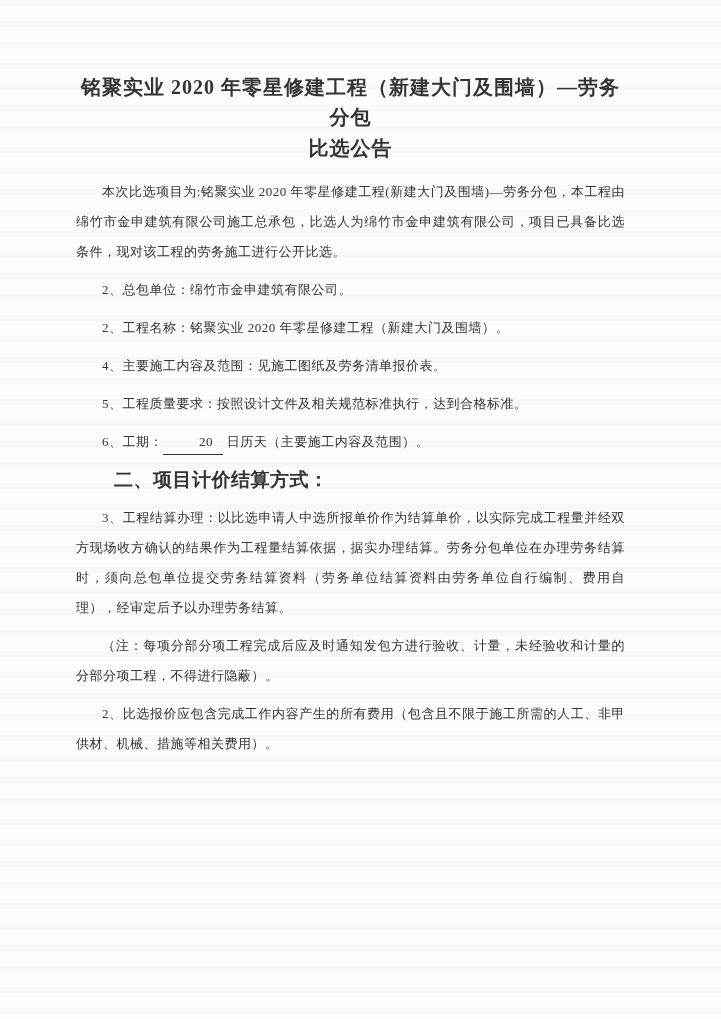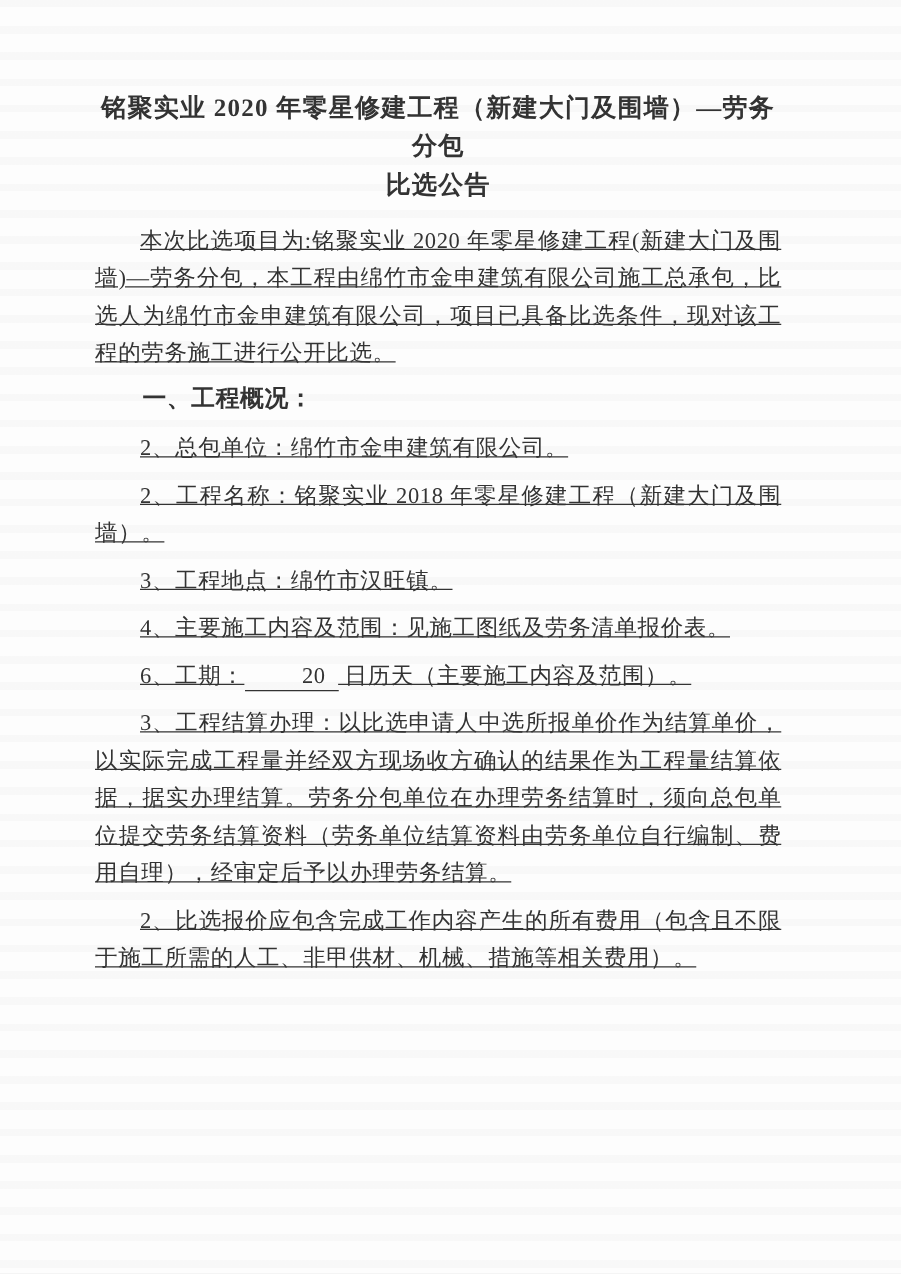--- a/index.html
+++ b/index.html
@@ -30,27 +30,26 @@
     font-size: 20px;
     line-height: 30px;
     letter-spacing: 1px;
     margin: 0;
   }
   .title-line.second {
     margin-top: 1px;
     margin-bottom: 14px;
   }
   .para {
-    font-size: 18px;
+    font-size: 13px;
     line-height: 30px;
     text-align: justify;
     text-indent: 2em;
     letter-spacing: 0.5px;
     margin: 0 0 8px 0;
-    text-decoration: underline;
   }
   .heading {
     font-size: 19px;
     line-height: 30px;
     font-weight: bold;
     text-indent: 2em;
     letter-spacing: 0.5px;
     margin: 0 0 8px 0;
   }
   .underlined-value {
@@ -63,26 +62,27 @@
 </head>
 <body>
 
 <div class="page">
 
   <h1 class="title-line">铭聚实业 2020 年零星修建工程（新建大门及围墙）—劳务分包</h1>
   <h1 class="title-line second">比选公告</h1>
 
   <p class="para">本次比选项目为:铭聚实业 2020 年零星修建工程(新建大门及围墙)—劳务分包，本工程由绵竹市金申建筑有限公司施工总承包，比选人为绵竹市金申建筑有限公司，项目已具备比选条件，现对该工程的劳务施工进行公开比选。</p>
 
-  <p class="heading">一、工程概况：</p>
 
   <p class="para">2、总包单位：绵竹市金申建筑有限公司。</p>
-  <p class="para">2、工程名称：铭聚实业 2018 年零星修建工程（新建大门及围墙）。</p>
-  <p class="para">3、工程地点：绵竹市汉旺镇。</p>
+  <p class="para">2、工程名称：铭聚实业 2020 年零星修建工程（新建大门及围墙）。</p>
   <p class="para">4、主要施工内容及范围：见施工图纸及劳务清单报价表。</p>
+  <p class="para">5、工程质量要求：按照设计文件及相关规范标准执行，达到合格标准。</p>
 
   <p class="para"><span>6、工期：</span><span class="underlined-value">20</span><span> 日历天（主要施工内容及范围）。</span></p>
 
+  <p class="heading">二、项目计价结算方式：</p>
 
   <p class="para">3、工程结算办理：以比选申请人中选所报单价作为结算单价，以实际完成工程量并经双方现场收方确认的结果作为工程量结算依据，据实办理结算。劳务分包单位在办理劳务结算时，须向总包单位提交劳务结算资料（劳务单位结算资料由劳务单位自行编制、费用自理），经审定后予以办理劳务结算。</p>
+  <p class="para">（注：每项分部分项工程完成后应及时通知发包方进行验收、计量，未经验收和计量的分部分项工程，不得进行隐蔽）。</p>
   <p class="para">2、比选报价应包含完成工作内容产生的所有费用（包含且不限于施工所需的人工、非甲供材、机械、措施等相关费用）。</p>
 
 </div>
 
 </body></html>

